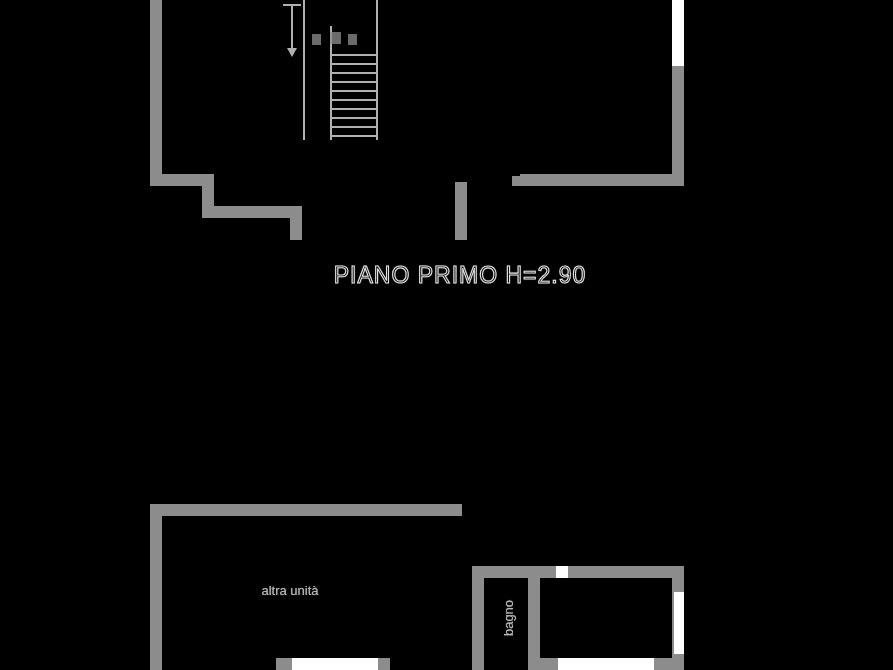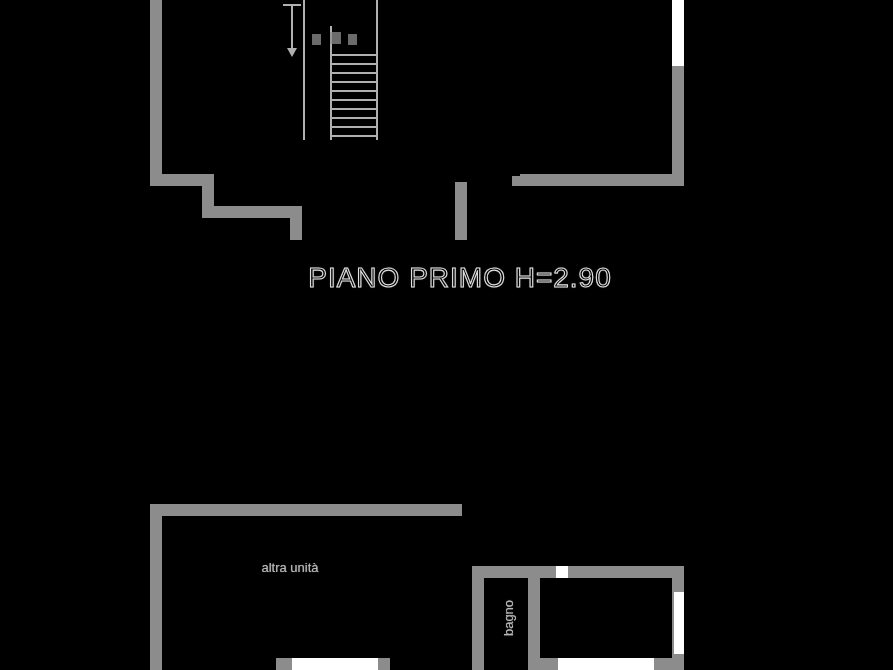--- a/index.html
+++ b/index.html
@@ -29,21 +29,21 @@
   }
   .arrowhead{
     position:absolute;width:0;height:0;
     border-left:5px solid transparent;
     border-right:5px solid transparent;
     border-top:9px solid var(--stair-line);
   }
   .plan-title{
     position:absolute;left:250px;top:262px;width:420px;
     text-align:center;white-space:nowrap;
-    font-size:28px;letter-spacing:1px;
+    font-size:23px;letter-spacing:1px;
     color:var(--title-fill);
     -webkit-text-stroke:1.1px var(--title-outline);
     text-shadow:0 0 2px rgba(255,255,255,0.35);
   }
   .small-label{
     position:absolute;
     color:var(--label-text);
     font-size:13px;
     text-shadow:0 0 1px rgba(255,255,255,0.5);
     text-align:center;
@@ -100,17 +100,17 @@
     <div class="wall" style="left:472px;top:566px;width:12px;height:104px"></div>
     <div class="wall" style="left:528px;top:578px;width:12px;height:92px"></div>
 
     <div class="wall" style="left:276px;top:658px;width:16px;height:12px"></div>
     <div class="wall white" style="left:292px;top:658px;width:86px;height:12px"></div>
     <div class="wall" style="left:378px;top:658px;width:12px;height:12px"></div>
     <div class="wall" style="left:540px;top:658px;width:18px;height:12px"></div>
     <div class="wall white" style="left:558px;top:658px;width:96px;height:12px"></div>
     <div class="wall" style="left:654px;top:658px;width:18px;height:12px"></div>
 
-    <div class="small-label" style="left:240px;top:560px;width:100px">altra unità</div>
+    <div class="small-label" style="left:240px;top:583px;width:100px">altra unità</div>
     <div class="small-label rotated" style="left:479px;top:610px;width:60px;height:16px">bagno</div>
   </div>
 
 </div>
 
 </body></html>

